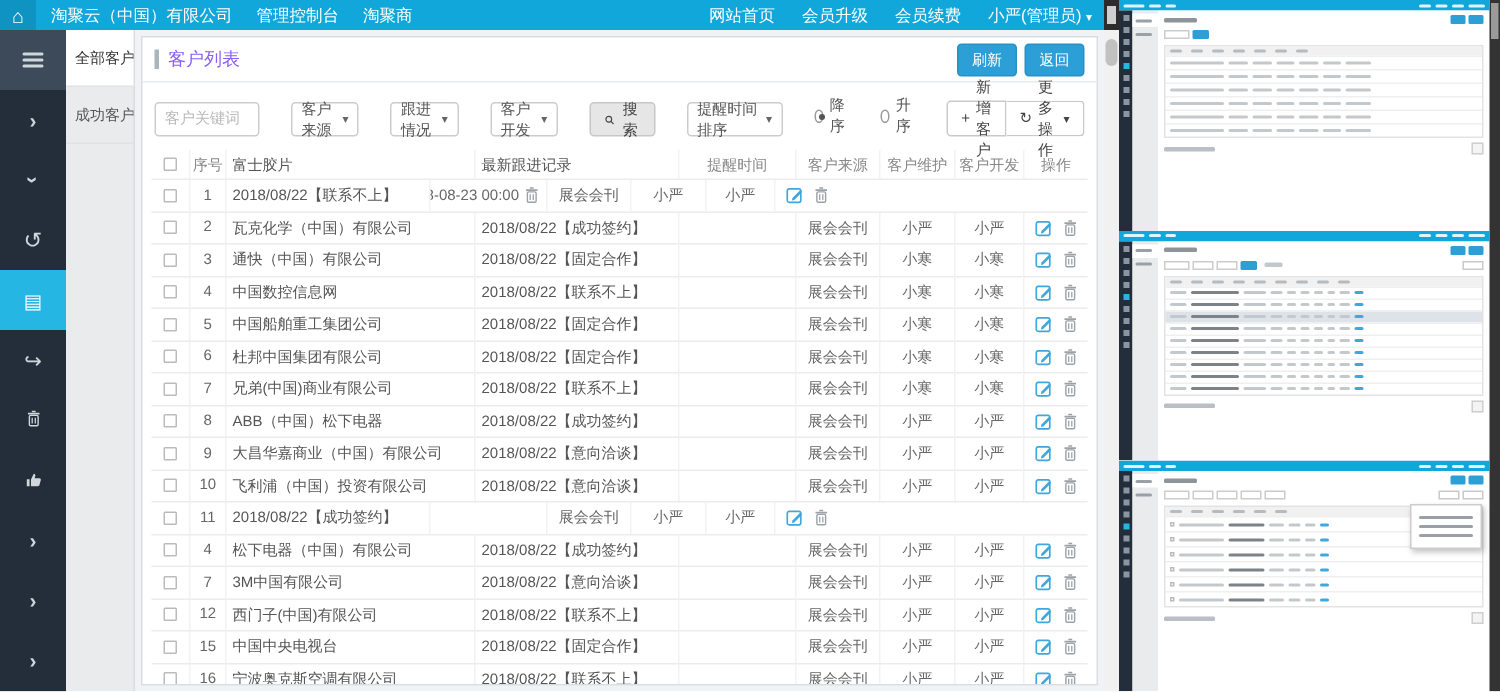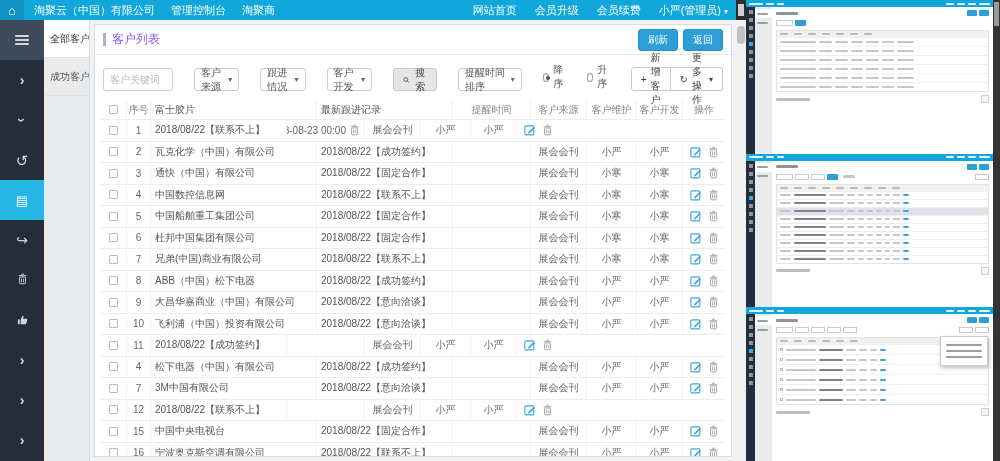--- a/index.html
+++ b/index.html
@@ -645,20 +645,21 @@
                       <path d="M4.8 6.5v4.3M7.2 6.5v4.3" stroke="currentColor" stroke-width="1"></path>
                     </svg>
                   </span>
                 </div>
               </div>
               <div class="trow">
                 <div class="tcell c-check">
                   <span class="cbox"></span>
                 </div>
                 <div class="tcell c-idx">12</div>
+                <div class="tcell c-name">西门子(中国)有限公司</div>
                 <div class="tcell c-rec">2018/08/22【联系不上】</div>
                 <div class="tcell c-rem"></div>
                 <div class="tcell c-src">展会会刊</div>
                 <div class="tcell c-mnt">小严</div>
                 <div class="tcell c-dev">小严</div>
                 <div class="tcell c-act">
                   <span class="ic-edit">
                     <svg width="12" height="12" viewBox="0 0 14 14">
                       <rect x="1" y="2.2" width="10.5" height="10.5" rx="1.5" fill="none" stroke="currentColor" stroke-width="1.3"></rect>
                       <path d="M5 9.4 L11.2 3.2 L12.6 4.6 L6.4 10.8 L4.6 11.2 Z" fill="currentColor"></path>

